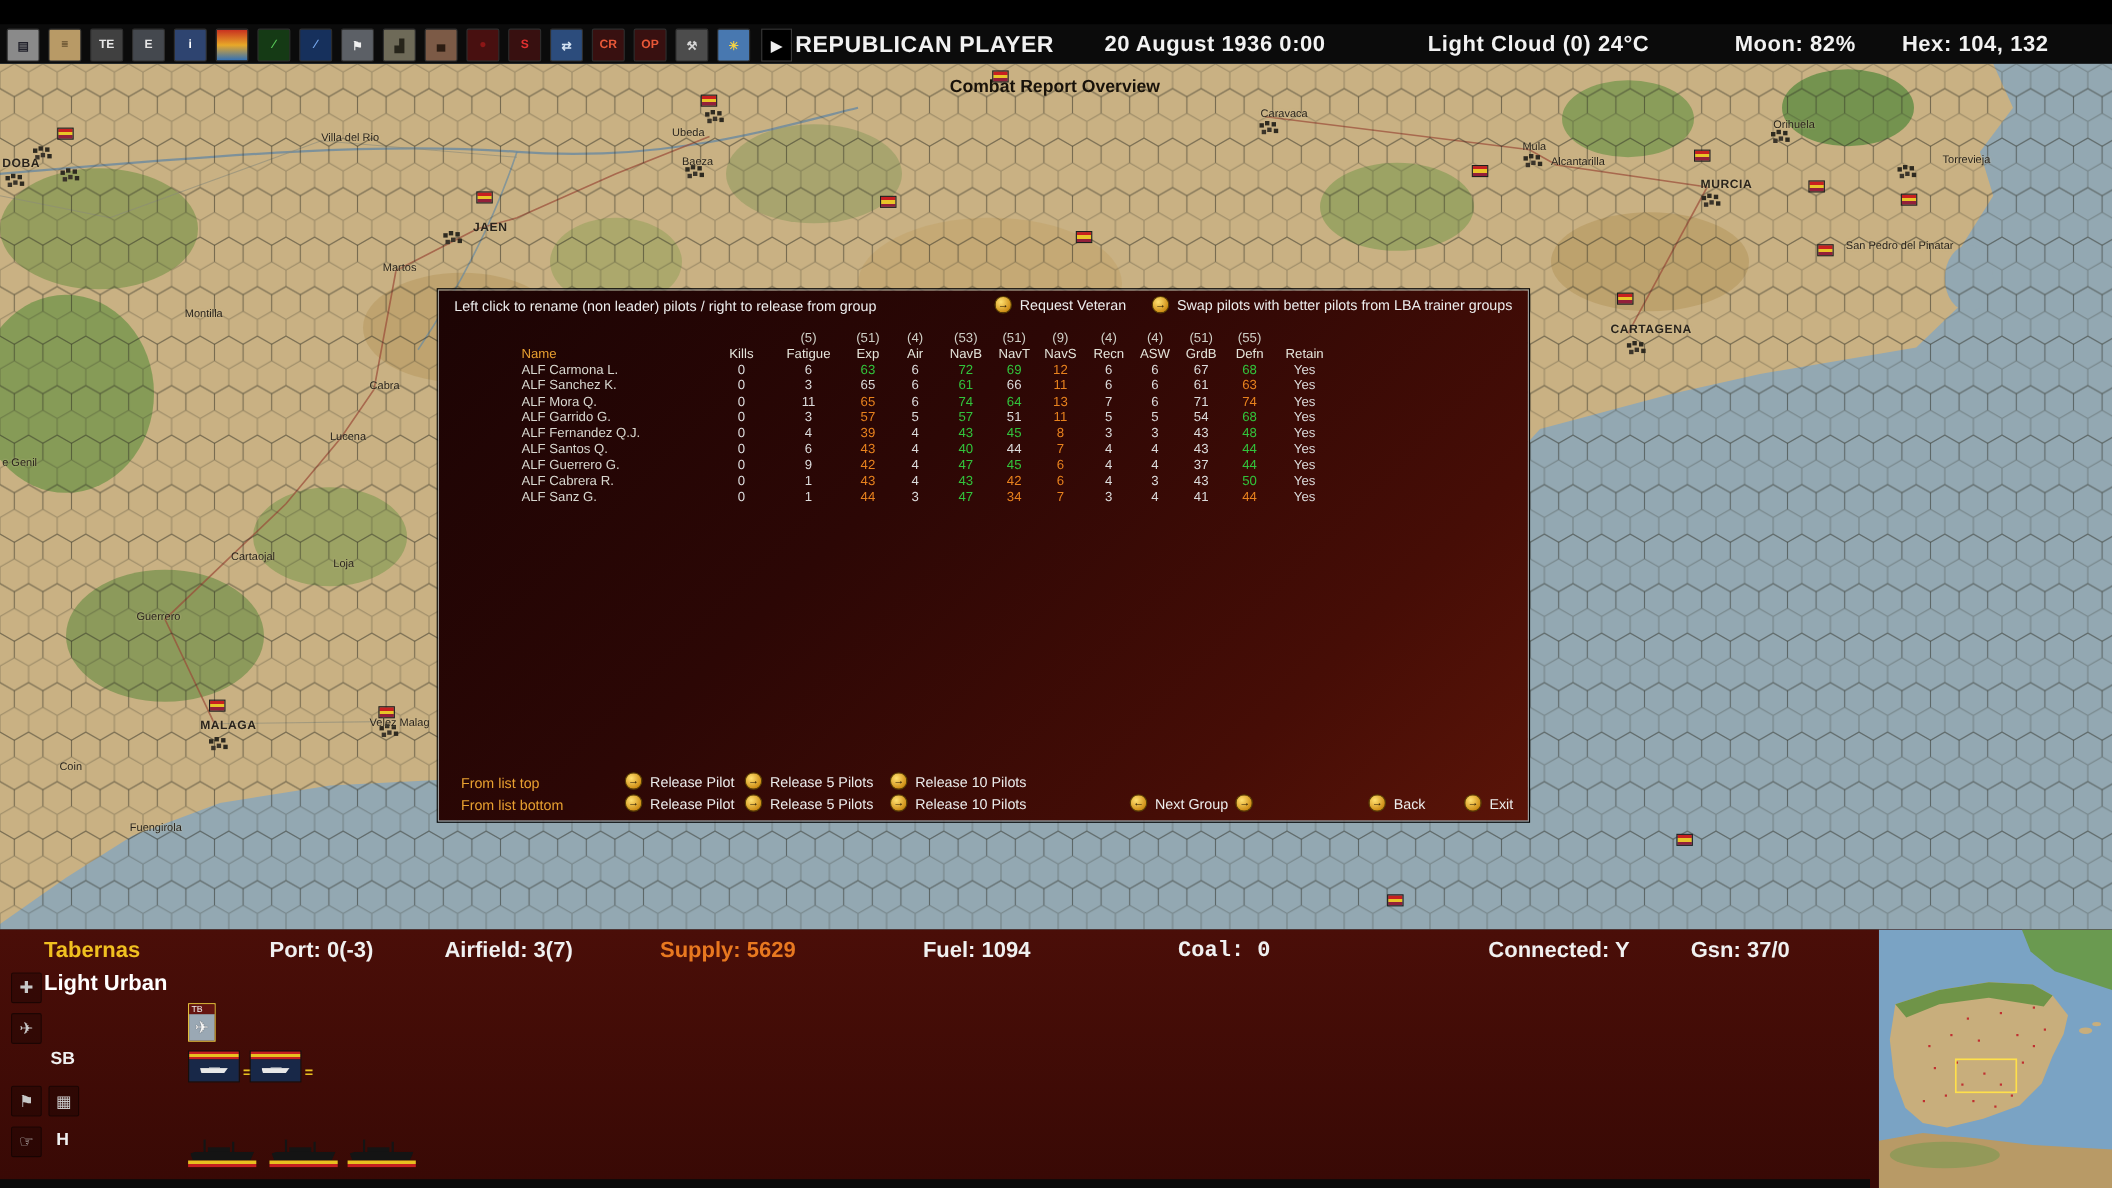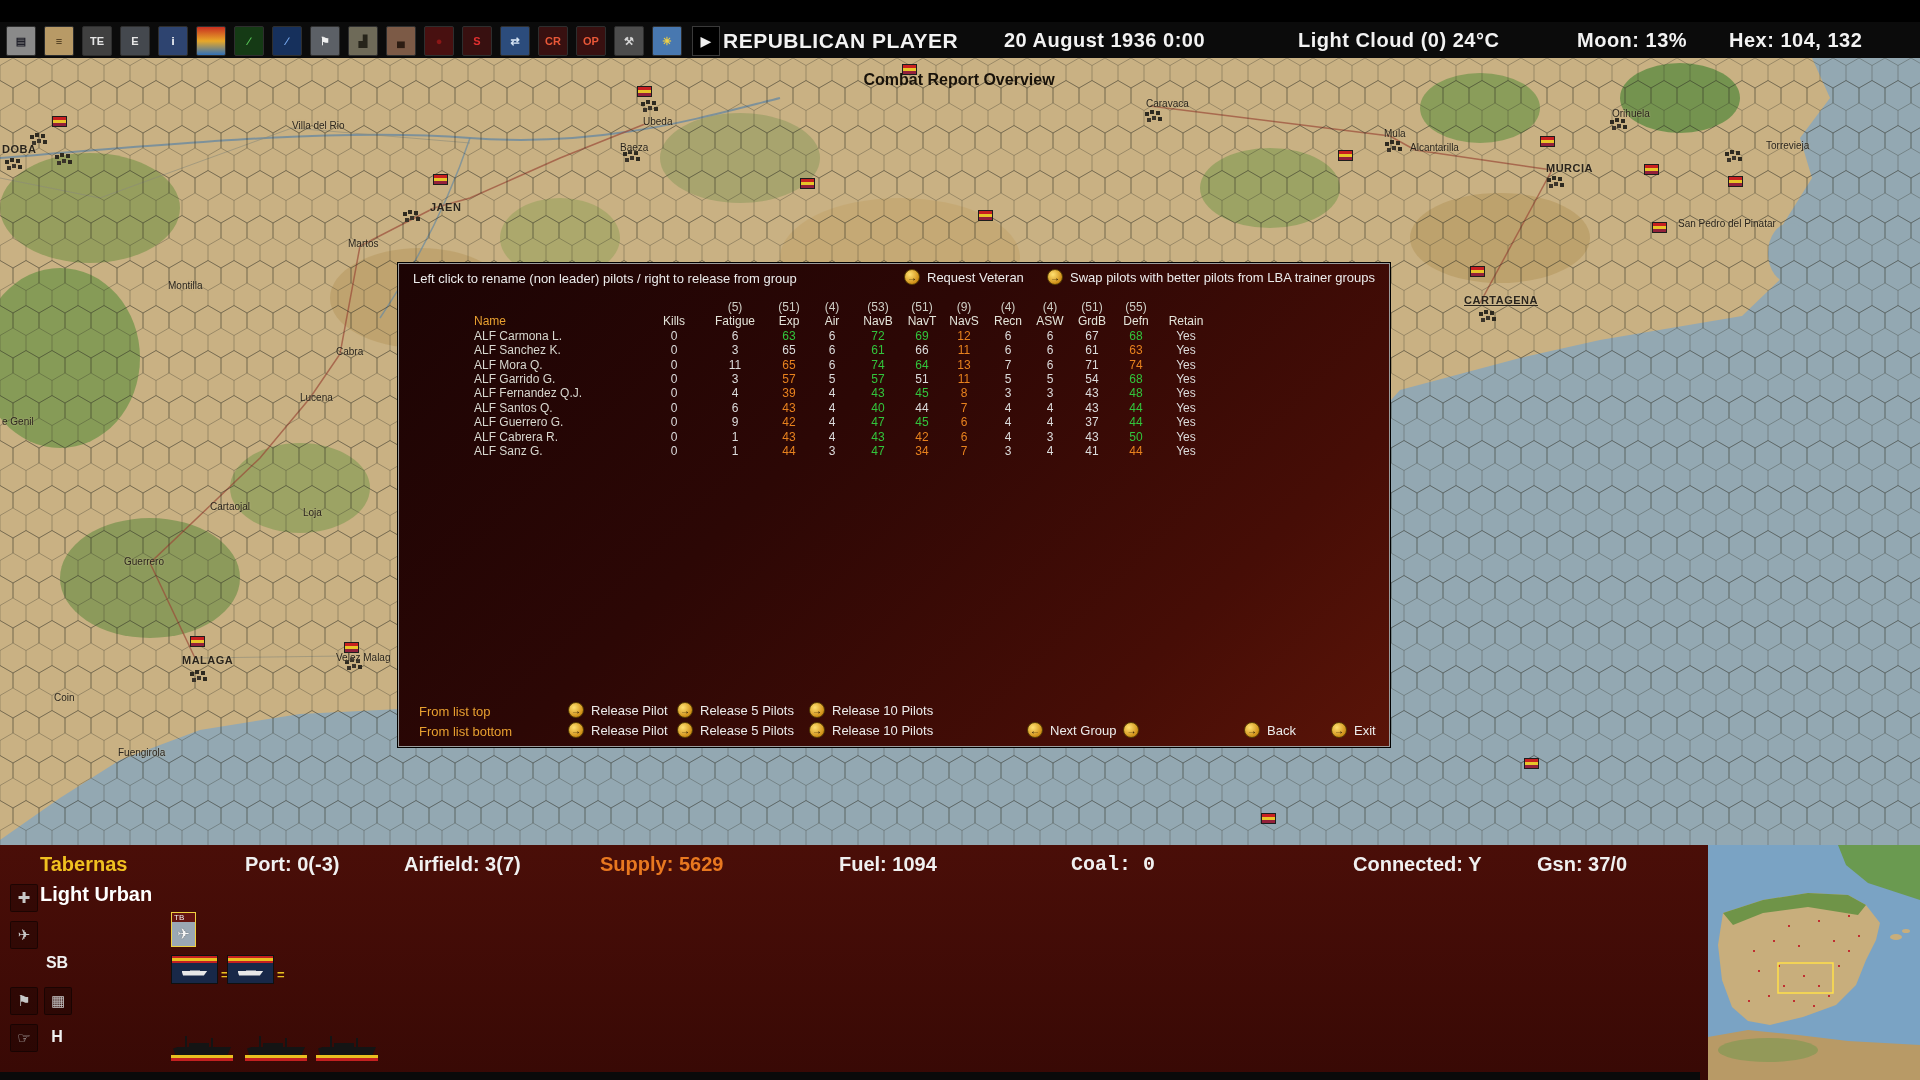--- a/index.html
+++ b/index.html
@@ -99,21 +99,21 @@
         <div class="ticon" style="background: rgb(44, 76, 124); color: rgb(214, 228, 244);">⇄</div>
         <div class="ticon" style="background: rgb(56, 16, 16); color: rgb(232, 88, 56);">CR</div>
         <div class="ticon" style="background: rgb(56, 16, 16); color: rgb(232, 88, 56);">OP</div>
         <div class="ticon" style="background: rgb(76, 76, 76); color: rgb(214, 214, 214);">⚒</div>
         <div class="ticon" style="background: rgb(72, 120, 176); color: rgb(242, 210, 68);">☀</div>
       </div>
     <div class="playbtn">▶</div>
     <div class="tbtext player" style="left:723px;">REPUBLICAN PLAYER</div>
     <div class="tbtext" style="left:1004px;">20 August 1936 0:00</div>
     <div class="tbtext" style="left:1298px;">Light Cloud (0) 24°C</div>
-    <div class="tbtext" style="left:1577px;">Moon: 13%</div>
+    <div class="tbtext" style="left:1577px;">Moon: 82%</div>
     <div class="tbtext" style="left:1729px;">Hex: 104, 132</div>
   </div>
 
   <div class="map">
     <svg width="1920" height="787" viewBox="0 0 1920 787">
       <defs>
         <pattern id="hex" width="26" height="45" patternUnits="userSpaceOnUse">
           <path d="M13 0 L26 7.5 L26 22.5 L13 30 L0 22.5 L0 7.5 Z" fill="none" stroke="#2a2a22" stroke-opacity="0.3" stroke-width="1"></path>
           <path d="M26 22.5 L39 30 L39 45 L26 52.5 L13 45 L13 30 Z" fill="none" stroke="#2a2a22" stroke-opacity="0.3" stroke-width="1"></path>
           <path d="M0 22.5 L13 30 L13 45 L0 52.5 L-13 45 L-13 30 Z" fill="none" stroke="#2a2a22" stroke-opacity="0.3" stroke-width="1"></path>
@@ -173,21 +173,21 @@
         <div class="flag" style="left: 1644px; top: 106px;"></div>
         <div class="flag" style="left: 1652px; top: 164px;"></div>
         <div class="flag" style="left: 1728px; top: 118px;"></div>
         <div class="flag" style="left: 902px; top: 6px;"></div>
         <div class="flag" style="left: 1338px; top: 92px;"></div>
         <div class="flag" style="left: 800px; top: 120px;"></div>
         <div class="flag" style="left: 1261px; top: 755px;"></div>
         <div class="flag" style="left: 1524px; top: 700px;"></div>
         <div class="city caps" style="left: 2px; top: 85px;">DOBA</div>
         <div class="city" style="left: 292px; top: 62px;">Villa del Rio</div>
-        <div class="city" style="left: 643px; top: 58px; text-align: center;">Ubeda</div>
+        <div class="city" style="left: 611px; top: 58px; text-align: center;">Ubeda</div>
         <div class="city" style="left: 620px; top: 84px;">Baeza</div>
         <div class="city caps" style="left: 430px; top: 143px;">JAEN</div>
         <div class="city" style="left: 348px; top: 180px;">Martos</div>
         <div class="city" style="left: 168px; top: 222px;">Montilla</div>
         <div class="city" style="left: 336px; top: 288px;">Cabra</div>
         <div class="city" style="left: 300px; top: 334px;">Lucena</div>
         <div class="city" style="left: 2px; top: 358px;">e Genil</div>
         <div class="city" style="left: 210px; top: 443px;">Cartaojal</div>
         <div class="city" style="left: 303px; top: 449px;">Loja</div>
         <div class="city" style="left: 124px; top: 498px;">Guerrero</div>
@@ -195,21 +195,21 @@
         <div class="city" style="left: 336px; top: 594px;">Velez Malag</div>
         <div class="city" style="left: 54px; top: 634px;">Coin</div>
         <div class="city" style="left: 118px; top: 689px;">Fuengirola</div>
         <div class="city" style="left: 1146px; top: 40px;">Caravaca</div>
         <div class="city" style="left: 1384px; top: 70px;">Mula</div>
         <div class="city" style="left: 1410px; top: 84px;">Alcantarilla</div>
         <div class="city caps" style="left: 1546px; top: 104px;">MURCIA</div>
         <div class="city" style="left: 1612px; top: 50px;">Orihuela</div>
         <div class="city" style="left: 1722px; top: 82px; margin-left: 44px;">Torrevieja</div>
         <div class="city" style="left: 1678px; top: 160px;">San Pedro del Pinatar</div>
-        <div class="city caps" style="left: 1464px; top: 236px; text-decoration: underline;">CARTAGENA</div>
+        <div class="city caps" style="left: 1464px; top: 236px;">CARTAGENA</div>
       </div>
     <div class="map-title">Combat Report Overview</div>
   </div>
 
   <div class="dlg">
     <div class="dlg-hint">Left click to rename (non leader) pilots / right to release from group</div>
     <div class="ctl" style="left:505px;top:5px;">
       <span class="abtn">→</span>
       <span>Request Veteran</span>
     </div>

